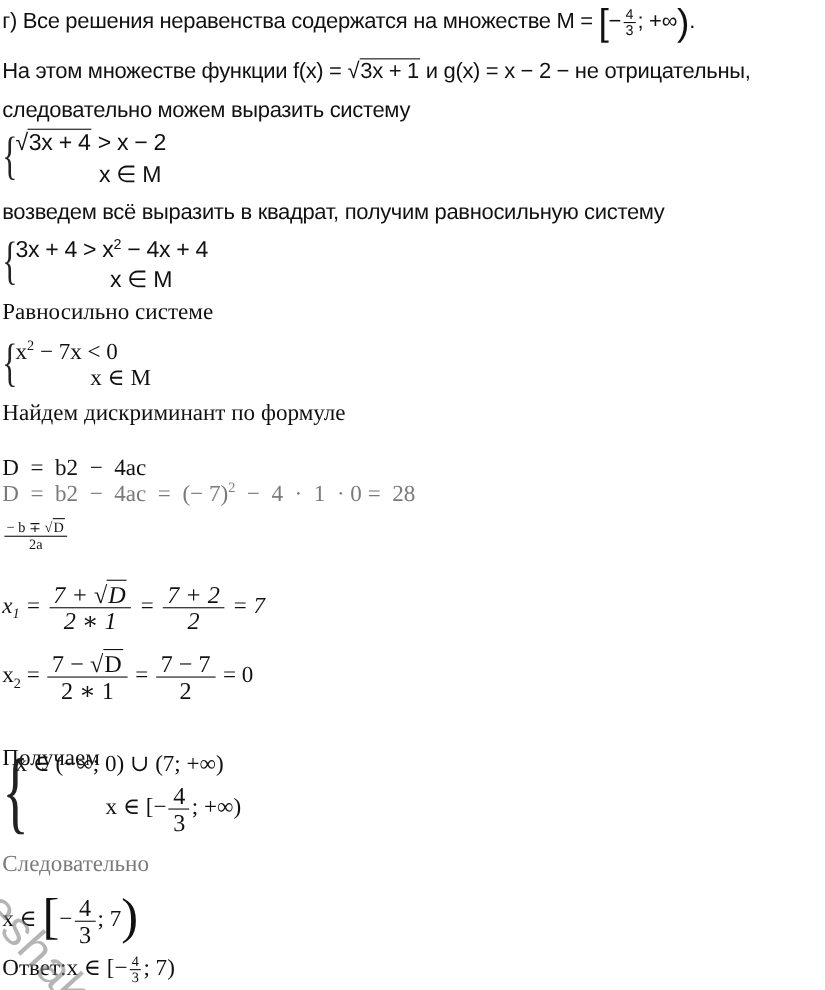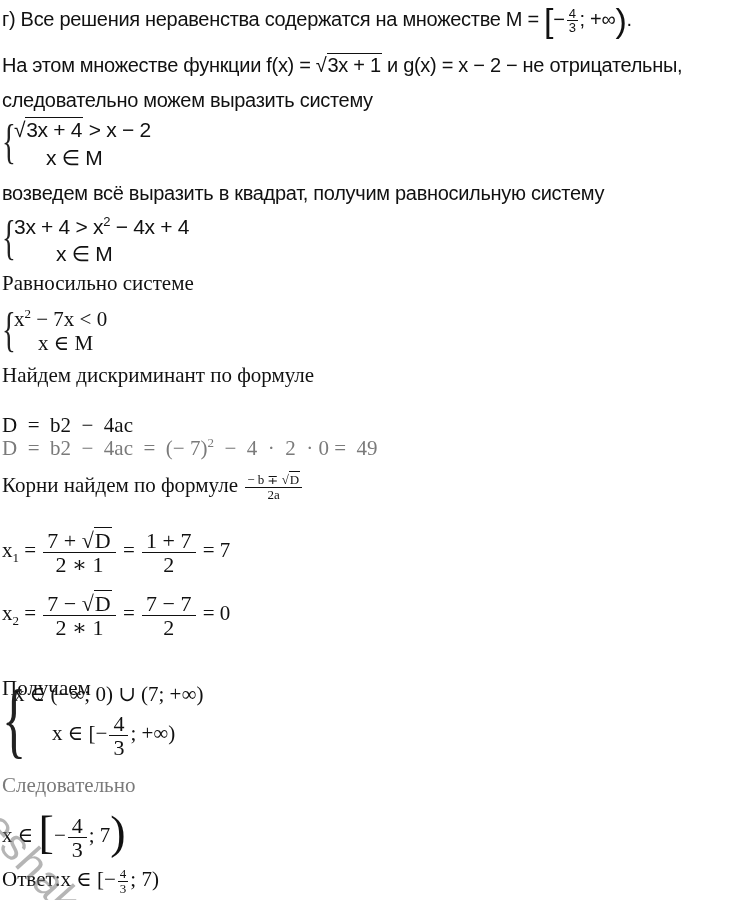--- a/index.html
+++ b/index.html
@@ -17,21 +17,21 @@
   .frac.small { font-size: 13px; }
   .frac.big { font-size: 22px; }
   .frac.big .num { padding: 0 4px; }
   .sqrt { display: inline-block; }
   .sqrt .rad { border-top: 1.3px solid currentColor; padding: 0 1px; }
   .brack-big { font-size: 34px; vertical-align: -6px; font-weight: 300; }
   .sys { position: absolute; left: 2px; }
   .brace { position: absolute; left: 0; top: 0; font-size: 48px; line-height: 48px; font-weight: 200; color: #222; transform: scaleX(0.6); transform-origin: left; }
   .brace.tall { font-size: 84px; line-height: 84px; }
   .sys .r1 { position: absolute; left: 12px; top: 0; white-space: nowrap; font-size: 21px; }
-  .sys .r2 { position: absolute; white-space: nowrap; font-size: 21px; }
+  .sys .r2 { position: absolute; white-space: nowrap; font-size: 21px; margin-left: 44px; }
   sup { font-size: 13px; vertical-align: 8px; }
   sub { font-size: 13px; vertical-align: -5px; }
   .watermark {
     position: absolute; left: 0px; top: 790px;
     font-family: "Liberation Sans", sans-serif; font-size: 44px; color: rgba(120,120,120,0.55);
     transform: rotate(48deg); transform-origin: left top; letter-spacing: 1px;
   }
 </style>
 </head>
 <body>
@@ -65,28 +65,28 @@
 <div class="sys" style="top:306px; height:52px;">
   <span class="brace">{</span>
   <span class="r1"><span>x</span><sup>2</sup><span> − 7x &lt; 0</span></span>
   <span class="r2" style="left:36px; top:25px;">x ∈ M</span>
 </div>
 
 <div class="ln" style="top:362px;">Найдем дискриминант по формуле</div>
 
 <div class="ln" style="top:412px; white-space:pre;">D  =  b2  −  4ac</div>
 
-<div class="ln gray" style="top:430px; white-space:pre;"><span>D  =  b2  −  4ac  =  (− 7)</span><sup>2</sup><span>  −  4  ·  2  · 0 =  49</span></div>
+<div class="ln gray" style="top:430px; white-space:pre;"><span>D  =  b2  −  4ac  =  (− 7)</span><sup>2</sup><span>  −  4  ·  1  · 0 =  28</span></div>
 
 <div class="ln" style="top:472px;">
-  <span>Корни найдем по формуле </span><span class="frac small"><span class="num"><span>− b ∓ </span><span class="sqrt">√<span class="rad">D</span></span></span><span>2a</span></span>
+  <span class="frac small"><span class="num"><span>− b ∓ </span><span class="sqrt">√<span class="rad">D</span></span></span><span>2a</span></span>
 </div>
 
-<div class="ln" style="top:520px; line-height:60px;">
-  <span>x</span><sub>1</sub><span style="white-space:pre;"> = </span><span class="frac big"><span class="num"><span style="white-space:pre;">7 + </span><span class="sqrt">√<span class="rad">D</span></span></span><span>2 ∗ 1</span></span><span style="white-space:pre;"> = </span><span class="frac big"><span class="num">1 + 7</span><span>2</span></span><span style="white-space:pre;"> = 7</span>
+<div class="ln" style="top:520px; line-height:60px;font-style:italic;">
+  <span>x</span><sub>1</sub><span style="white-space:pre;"> = </span><span class="frac big"><span class="num"><span style="white-space:pre;">7 + </span><span class="sqrt">√<span class="rad">D</span></span></span><span>2 ∗ 1</span></span><span style="white-space:pre;"> = </span><span class="frac big"><span class="num">7 + 2</span><span>2</span></span><span style="white-space:pre;"> = 7</span>
 </div>
 
 <div class="ln" style="top:583px; line-height:60px;">
   <span>x</span><sub>2</sub><span style="white-space:pre;"> = </span><span class="frac big"><span class="num"><span style="white-space:pre;">7 − </span><span class="sqrt">√<span class="rad">D</span></span></span><span>2 ∗ 1</span></span><span style="white-space:pre;"> = </span><span class="frac big"><span class="num">7 − 7</span><span>2</span></span><span style="white-space:pre;"> = 0</span>
 </div>
 
 <div class="ln" style="top:648px;margin-top:27px;">Получаем</div>
 
 <div class="sys" style="top:678px; height:86px;">
   <span class="brace tall">{</span>

